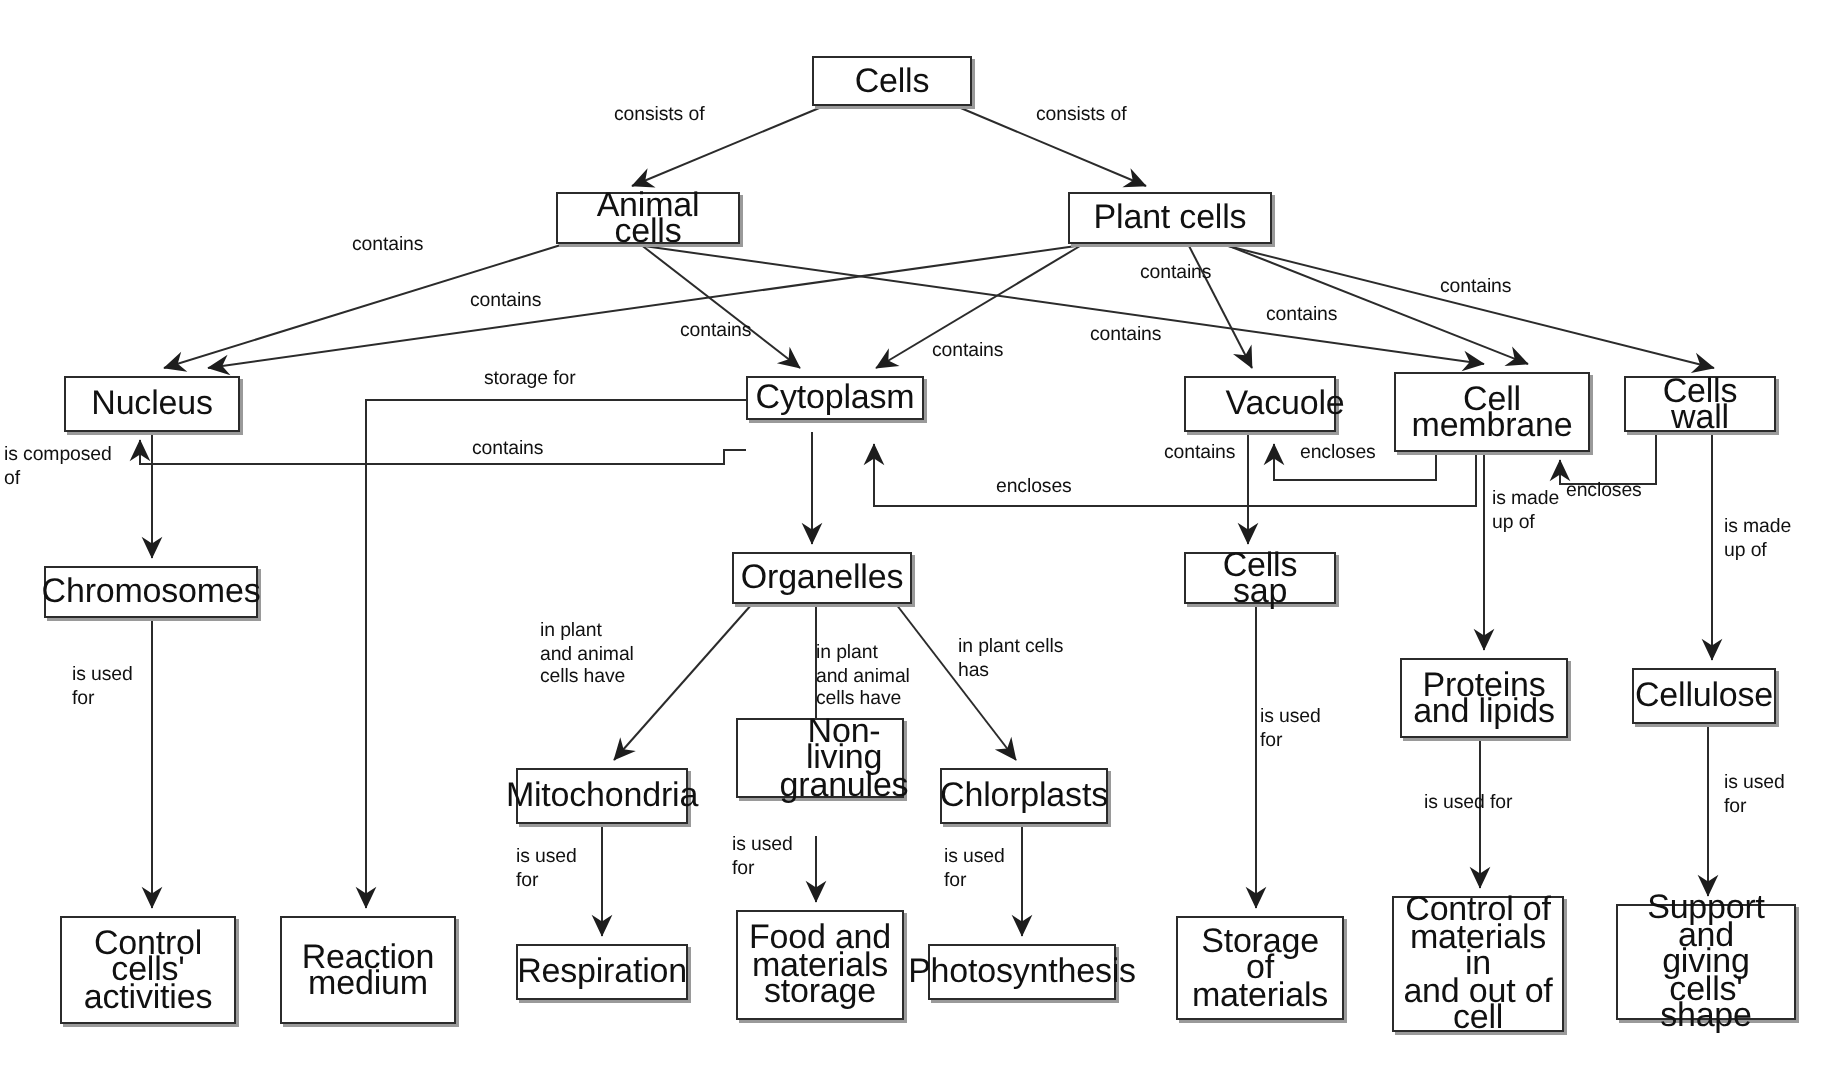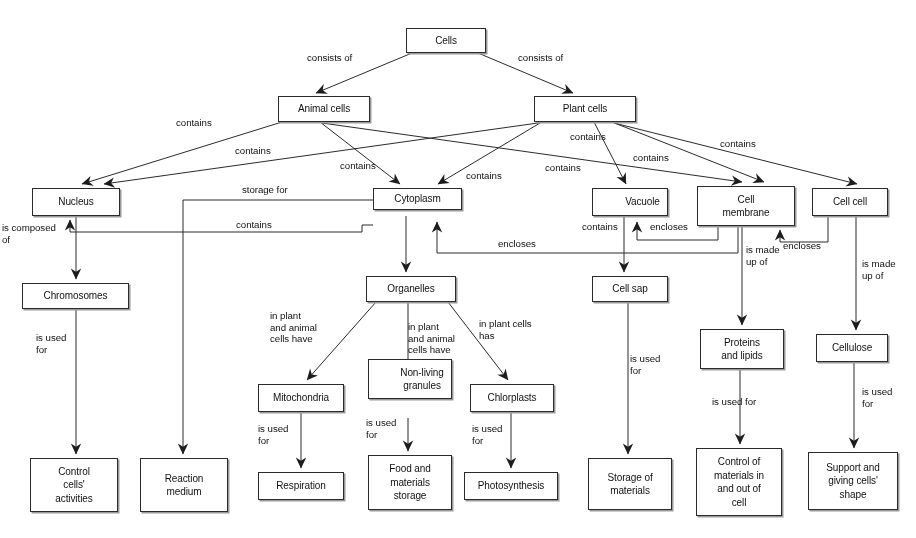--- a/index.html
+++ b/index.html
@@ -7,21 +7,21 @@
   #canvas{position:relative;width:916px;height:538px;background:#ffffff;overflow:hidden;}
   svg#wires{position:absolute;left:0;top:0;width:916px;height:538px;}
   .nodebox{
     position:absolute;
     border:1px solid #2b2b2b;
     background:#ffffff;
     box-shadow:1.5px 1.5px 0 0 #9a9a9a;
     box-sizing:border-box;
     display:flex;align-items:center;justify-content:center;
     text-align:center;
-    font-size:10px;
+    font-size:17px;
     color:#111111;
     line-height:13.5px;
     letter-spacing:-0.1px;
     z-index:3;
   }
   .nodebox span{display:block;padding:0 3px;}
   .elabel{
     position:absolute;
     font-size:9.7px;
     color:#111111;
@@ -123,27 +123,27 @@
       <div class="nodebox" style="left: 373px; top: 188px; width: 89px; height: 22px;">
         <span>Cytoplasm</span>
       </div>
       <div class="nodebox" style="left: 592px; top: 188px; width: 76px; height: 28px; padding-left: 25px;">
         <span>Vacuole</span>
       </div>
       <div class="nodebox" style="left: 697px; top: 186px; width: 98px; height: 40px;">
         <span>Cell<br>membrane</span>
       </div>
       <div class="nodebox" style="left: 812px; top: 188px; width: 76px; height: 28px;">
-        <span>Cell cell</span>
+        <span>Cells wall</span>
       </div>
       <div class="nodebox" style="left: 22px; top: 283px; width: 107px; height: 26px;">
         <span>Chromosomes</span>
       </div>
       <div class="nodebox" style="left: 592px; top: 276px; width: 76px; height: 26px;">
-        <span>Cell sap</span>
+        <span>Cells sap</span>
       </div>
       <div class="nodebox" style="left: 366px; top: 276px; width: 90px; height: 26px;">
         <span>Organelles</span>
       </div>
       <div class="nodebox" style="left: 700px; top: 329px; width: 84px; height: 40px;">
         <span>Proteins<br>and lipids</span>
       </div>
       <div class="nodebox" style="left: 816px; top: 334px; width: 72px; height: 28px;">
         <span>Cellulose</span>
       </div>

